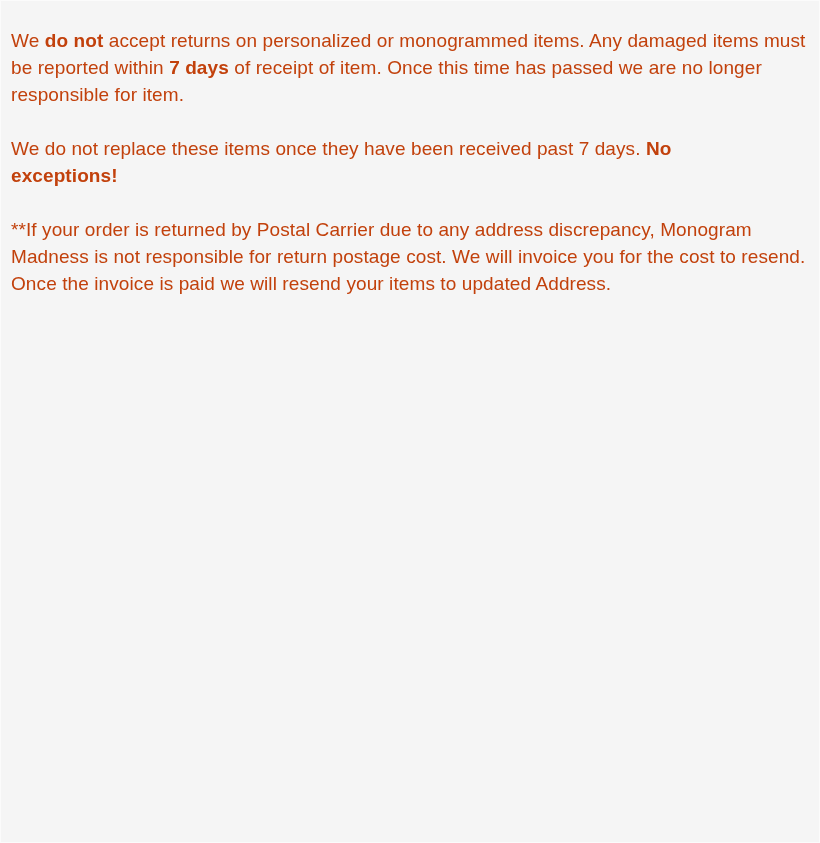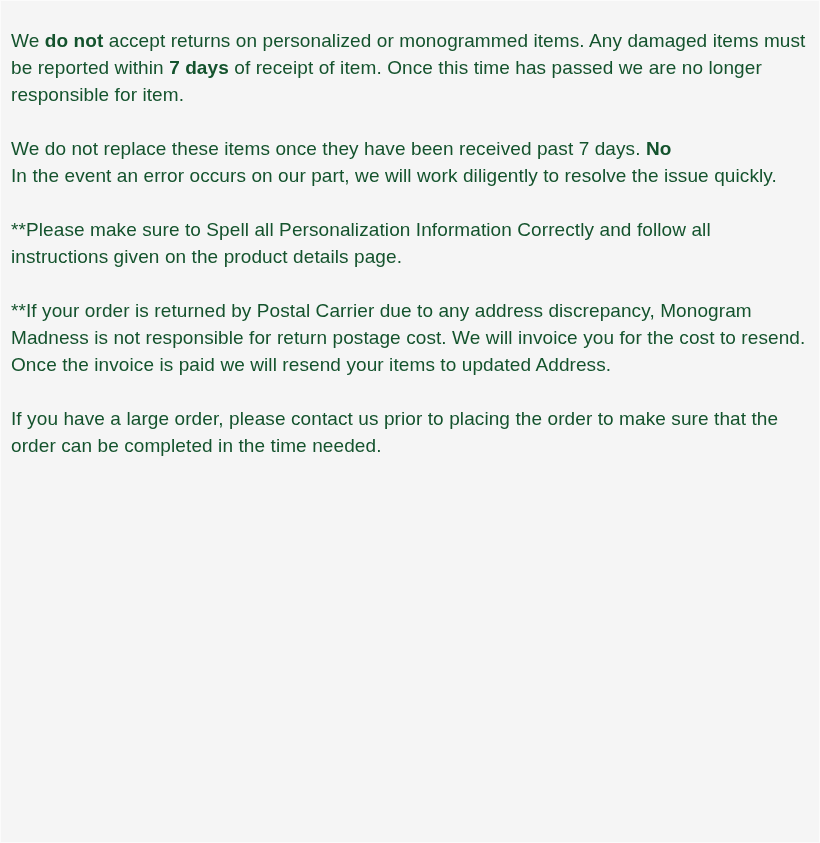--- a/index.html
+++ b/index.html
@@ -16,21 +16,21 @@
   }
   .policy-page {
     box-sizing: border-box;
     width: 820px;
     height: 843px;
     background: #f5f5f5;
     border: 1px solid #fbfbfb;
     padding: 26px 8px 0 10px;
   }
   .policy-body {
-    color: #14532d;
+    color: #c2410c;
     font-size: 19px;
     line-height: 27px;
     letter-spacing: 0.005em;
     -webkit-font-smoothing: antialiased;
   }
   .policy-paragraph {
     margin: 0 0 27px 0;
     max-width: 805px;
   }
   .policy-paragraph:last-child {
@@ -47,19 +47,17 @@
   }
 </style>
 </head>
 <body>
 
 <div class="policy-page">
   <div class="policy-body">
       <p class="policy-paragraph"><span class="inline-run">We </span><span class="bold-run">do not</span><span class="inline-run"> accept returns on personalized or monogrammed items. Any damaged items must be reported within </span><span class="bold-run">7 days</span><span class="inline-run"> of receipt of item. Once this time has passed we are no longer responsible for item.</span></p>
       <p class="policy-paragraph">
         <span class="policy-line"><span class="inline-run">We do not replace these items once they have been received past 7 days. </span><span class="bold-run">No</span></span>
-        <span class="policy-line"><span class="inline-run">In the event an error occurs on our part, we will work diligently to resolve the issue quickly.</span></span>
+        <span class="policy-line"><span class="bold-run">exceptions!</span></span>
       </p>
-      <p class="policy-paragraph"><span class="inline-run">**Please make sure to Spell all Personalization Information Correctly and follow all instructions given on the product details page.</span></p>
       <p class="policy-paragraph"><span class="inline-run">**If your order is returned by Postal Carrier due to any address discrepancy, Monogram Madness is not responsible for return postage cost. We will invoice you for the cost to resend. Once the invoice is paid we will resend your items to updated Address.</span></p>
-      <p class="policy-paragraph"><span class="inline-run">If you have a large order, please contact us prior to placing the order to make sure that the order can be completed in the time needed.</span></p>
     </div>
 </div>
 
 </body></html>

